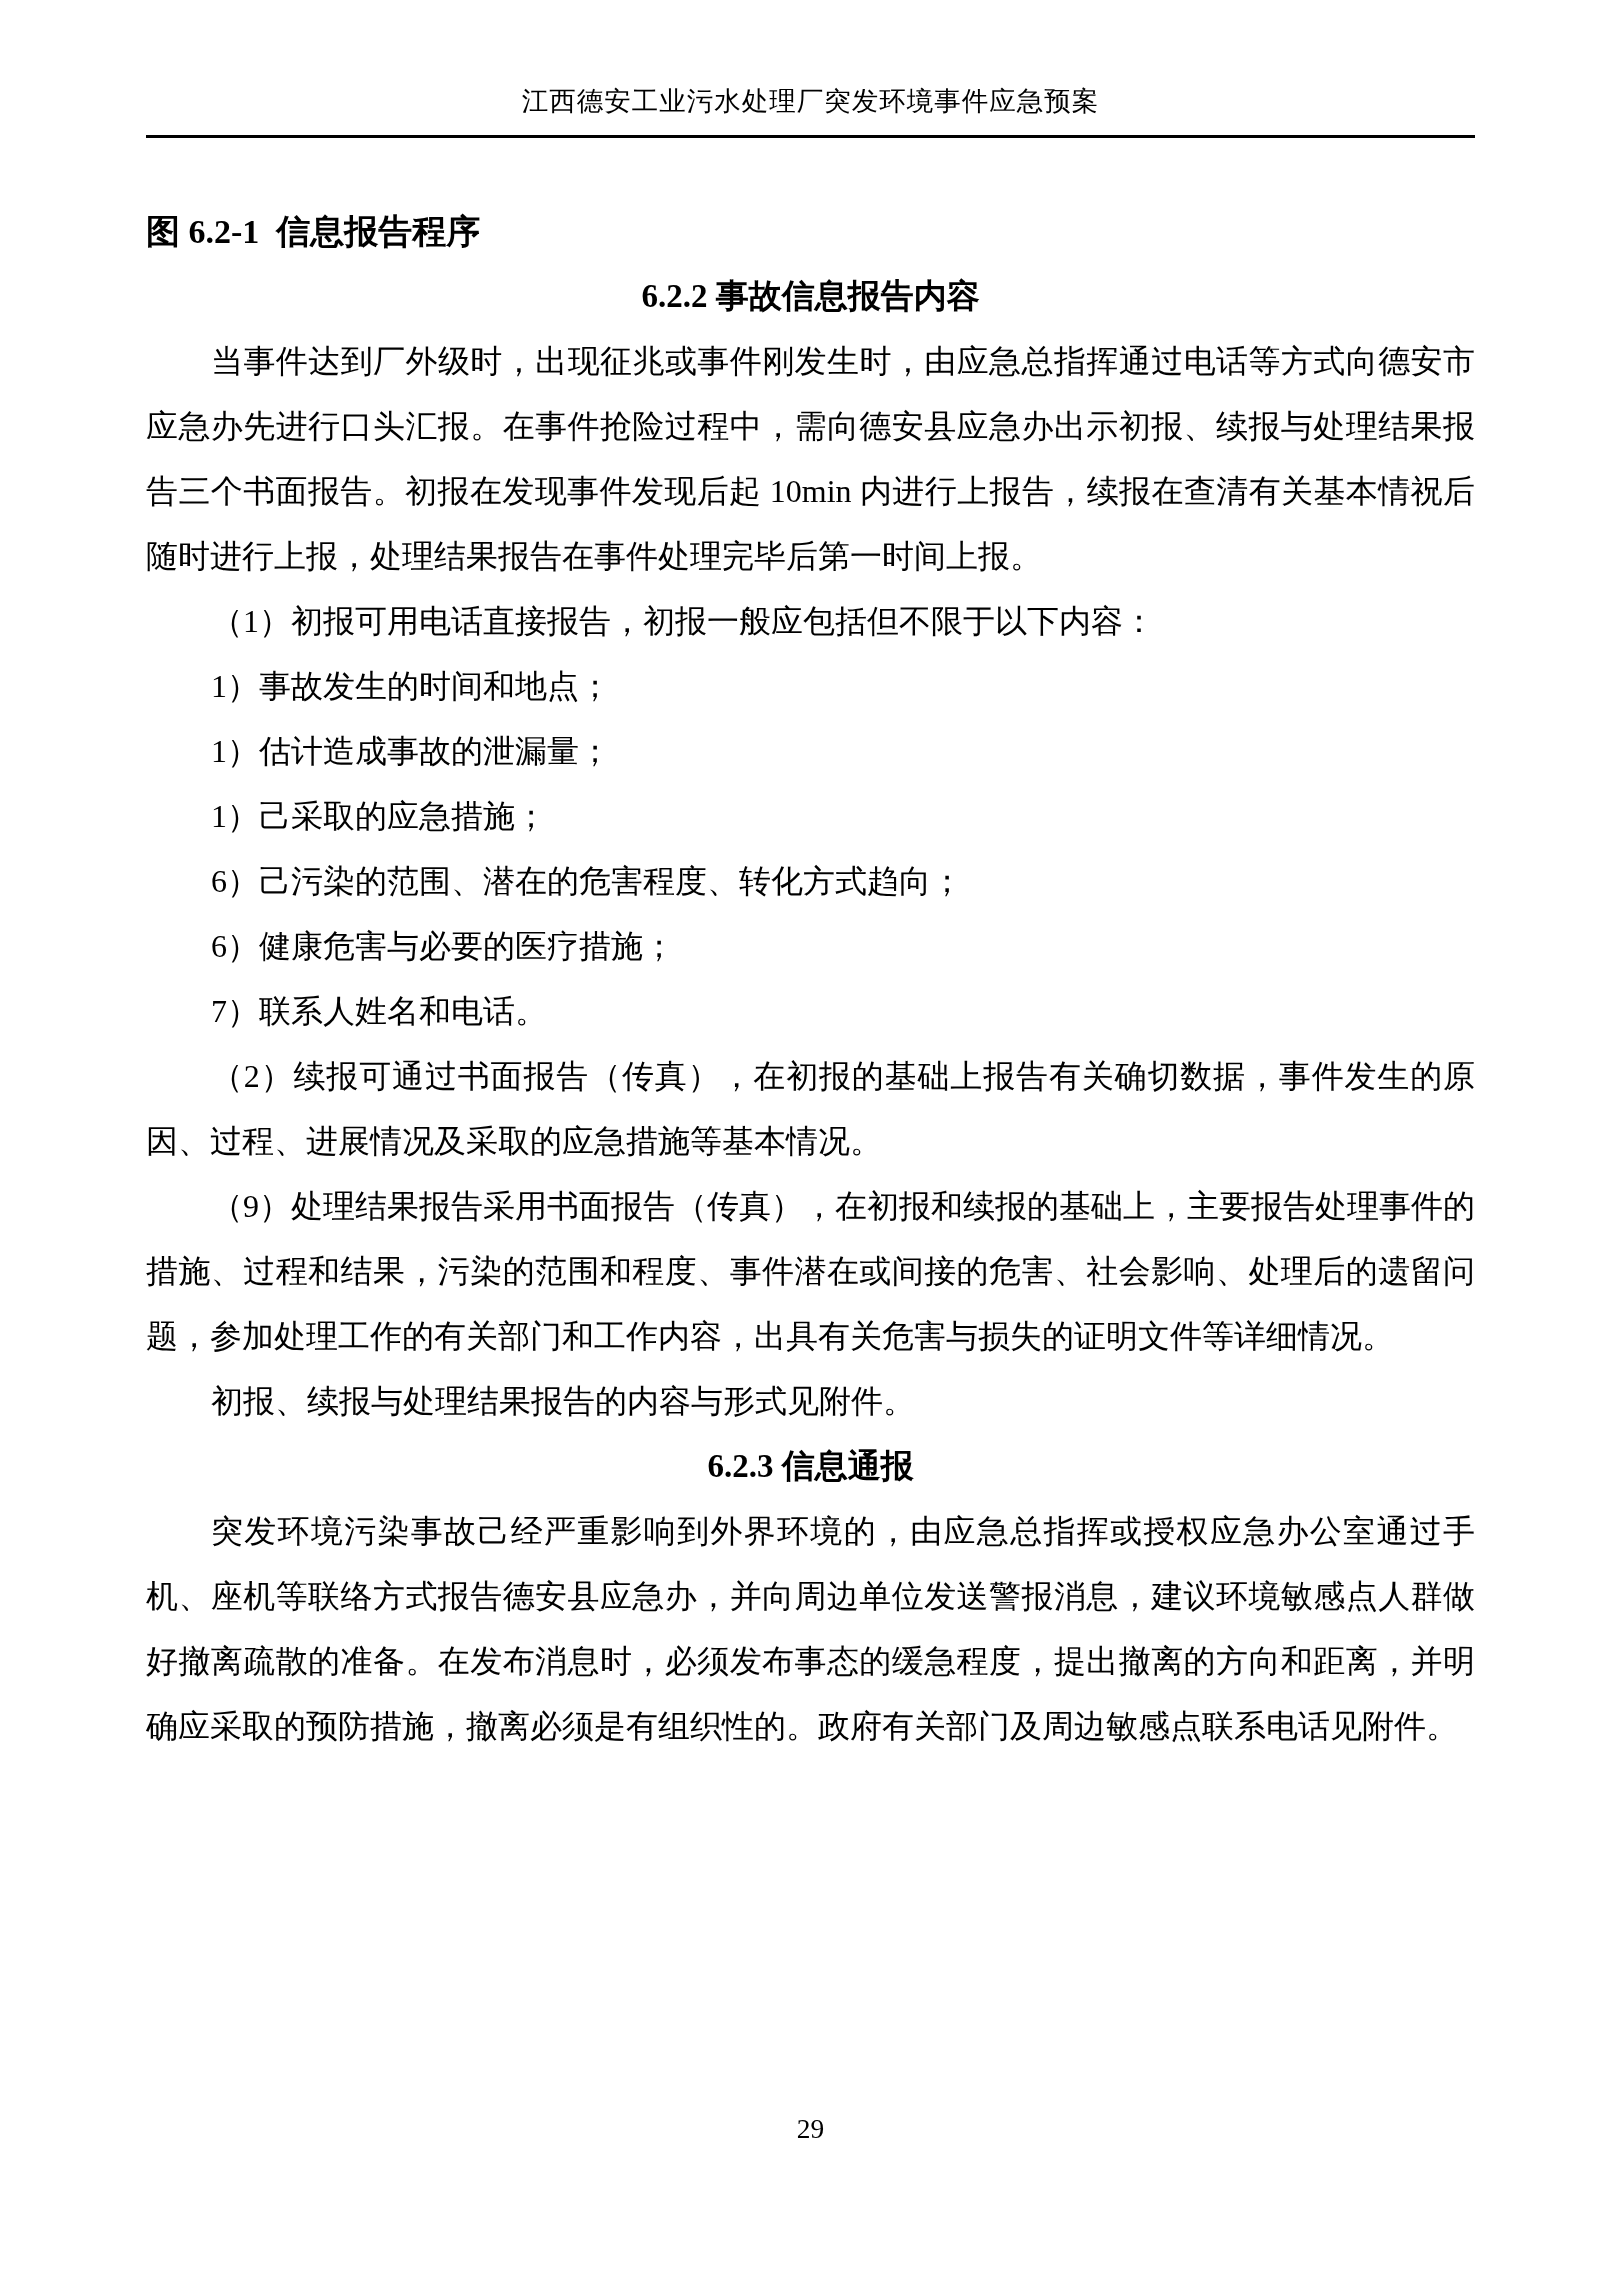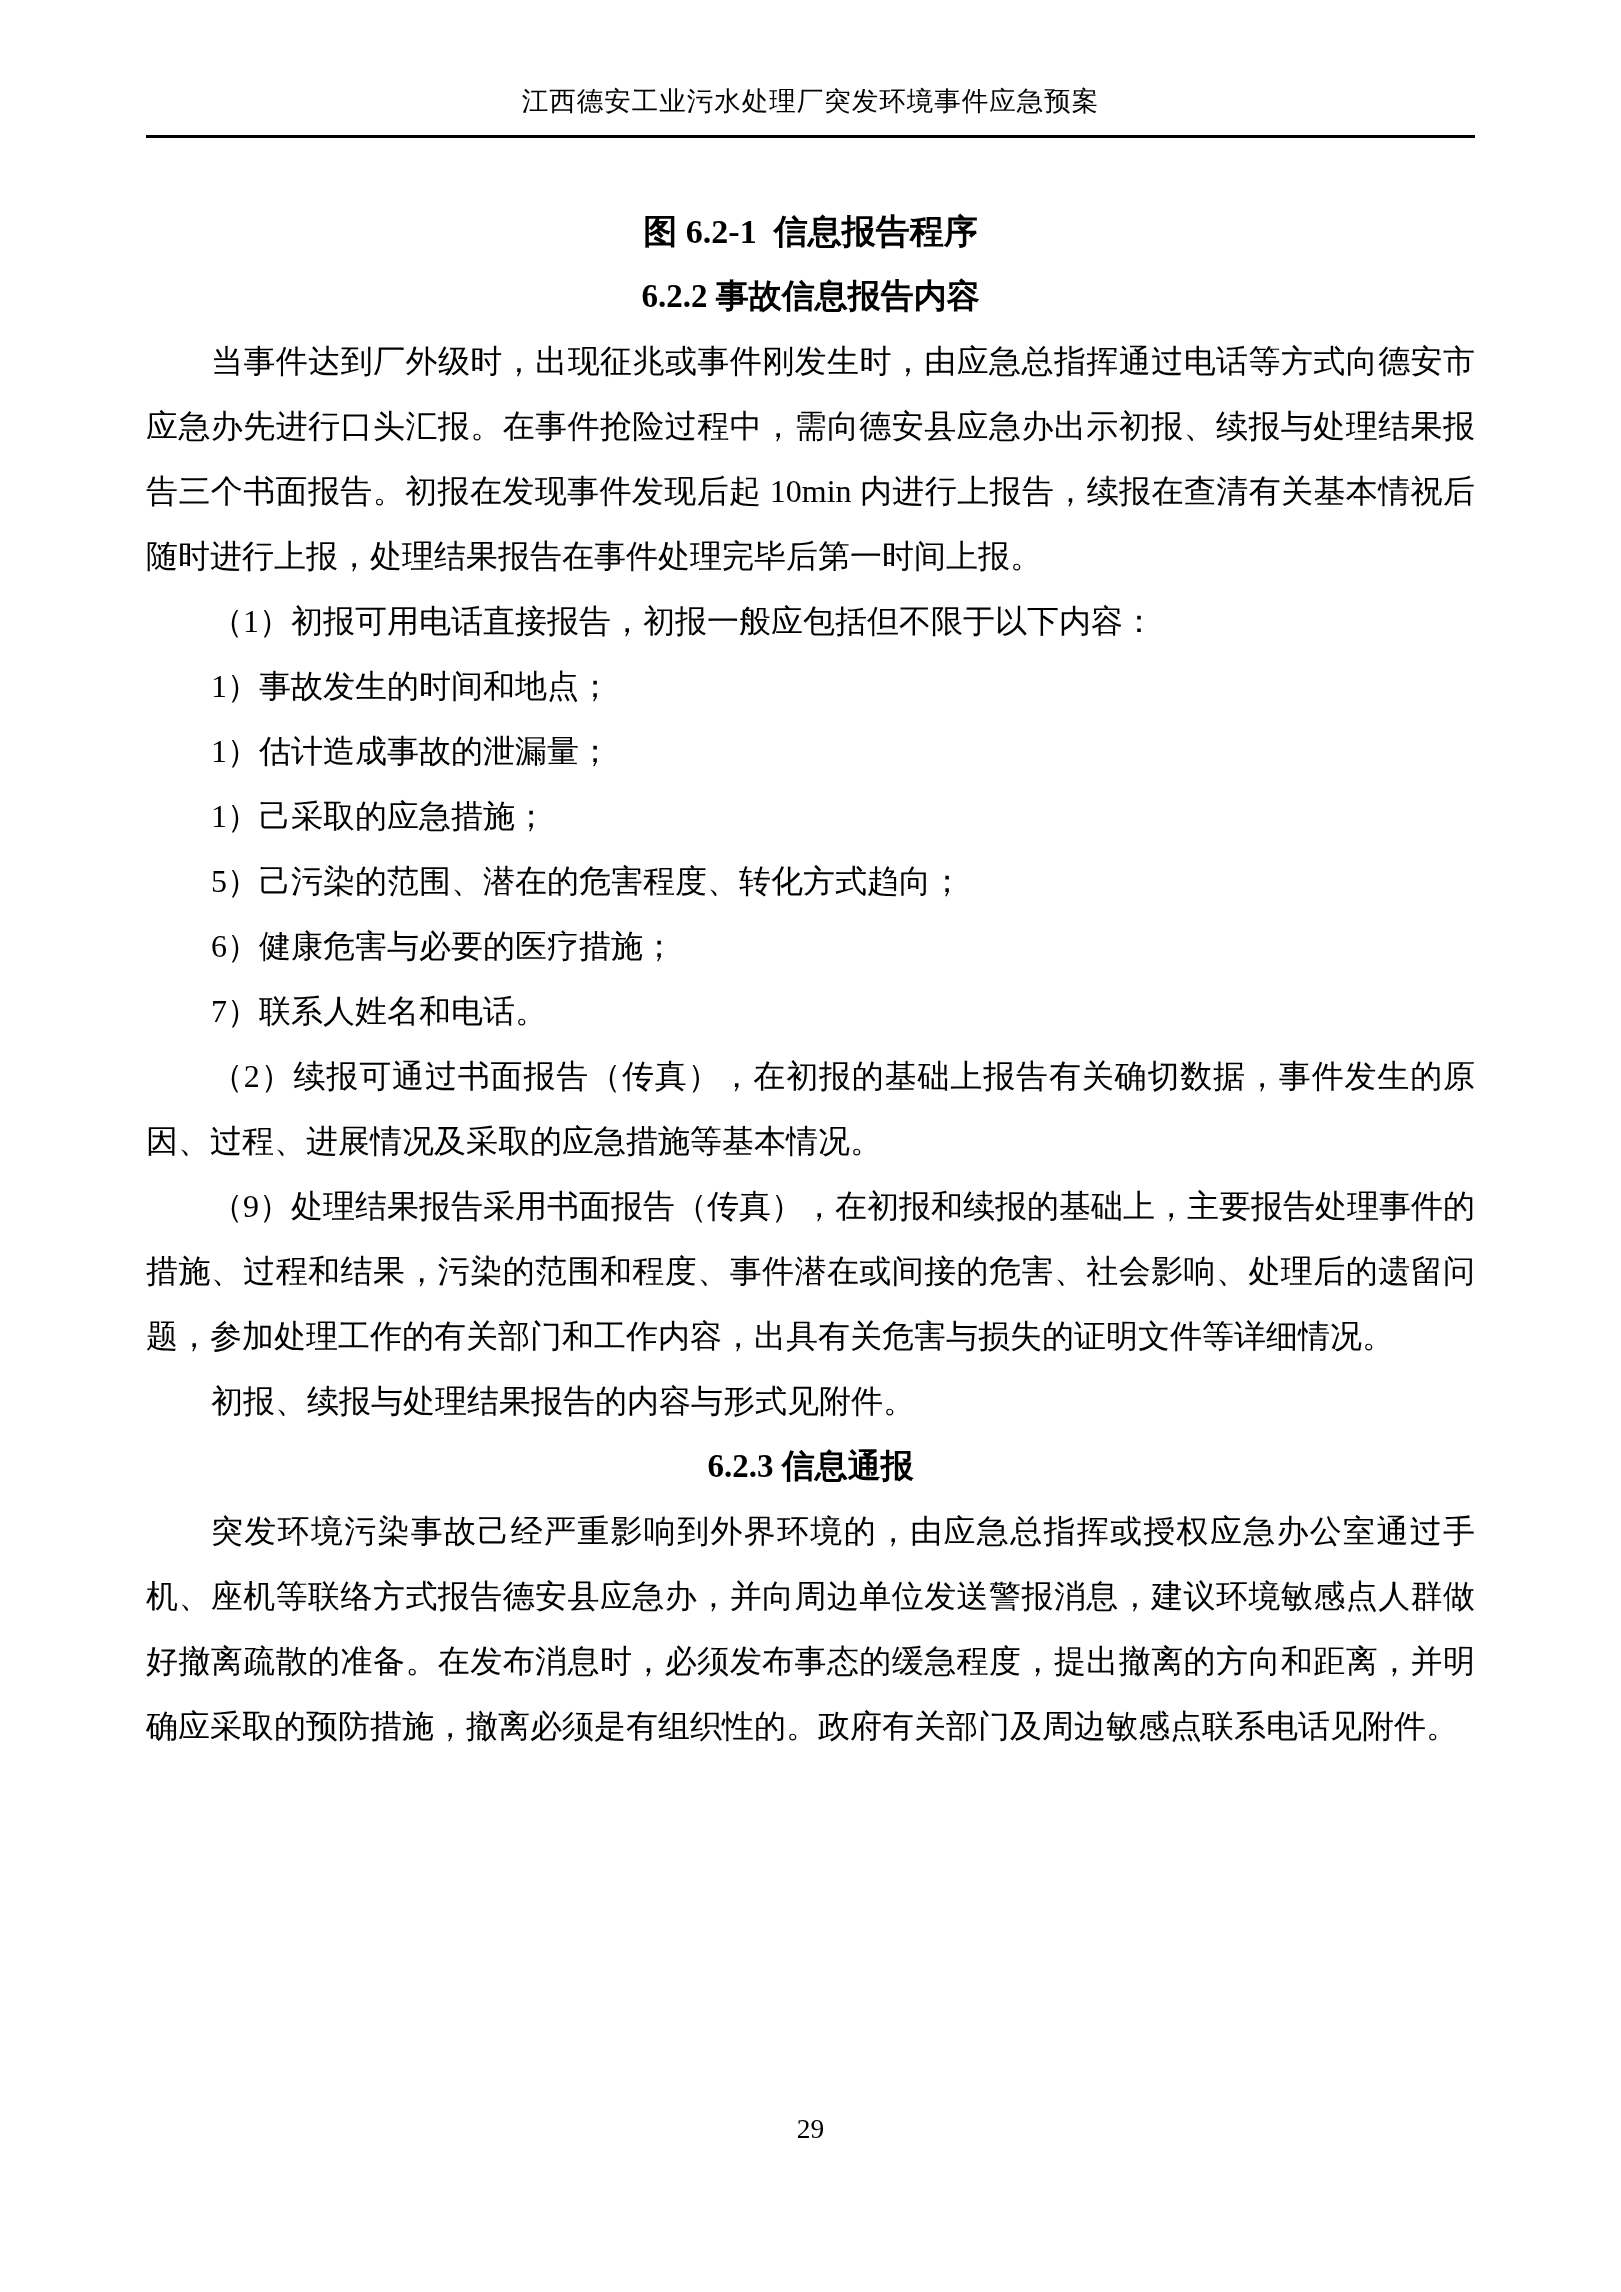--- a/index.html
+++ b/index.html
@@ -32,21 +32,20 @@
   .content {
     margin: 0 146px;
     text-align: justify;
     text-justify: inter-character;
   }
   .figure-title {
     margin: 61px 0 0 0;
     font-size: 34px;
     line-height: 65px;
     font-weight: bold;
-    text-align: center;
     white-space: pre;
   }
   .content h2 {
     margin: 0;
     font-size: 33px;
     line-height: 65px;
     font-weight: bold;
     text-align: center;
   }
   .content p {
@@ -87,21 +86,21 @@
 
     <p class="indent">（1）初报可用电话直接报告，初报一般应包括但不限于以下内容：</p>
 
     <p class="indent">1）事故发生的时间和地点；</p>
 
 
     <p class="indent">1）估计造成事故的泄漏量；</p>
 
     <p class="indent">1）己采取的应急措施；</p>
 
-    <p class="indent">5）己污染的范围、潜在的危害程度、转化方式趋向；</p>
+    <p class="indent">6）己污染的范围、潜在的危害程度、转化方式趋向；</p>
 
     <p class="indent">6）健康危害与必要的医疗措施；</p>
 
     <p class="indent">7）联系人姓名和电话。</p>
 
     <p class="indent">（2）续报可通过书面报告（传真），在初报的基础上报告有关确切数据，事件发生的原因、过程、进展情况及采取的应急措施等基本情况。</p>
 
     <p class="indent">（9）处理结果报告采用书面报告（传真），在初报和续报的基础上，主要报告处理事件的措施、过程和结果，污染的范围和程度、事件潜在或间接的危害、社会影响、处理后的遗留问题，参加处理工作的有关部门和工作内容，出具有关危害与损失的证明文件等详细情况。</p>
 
     <p class="indent">初报、续报与处理结果报告的内容与形式见附件。</p>

